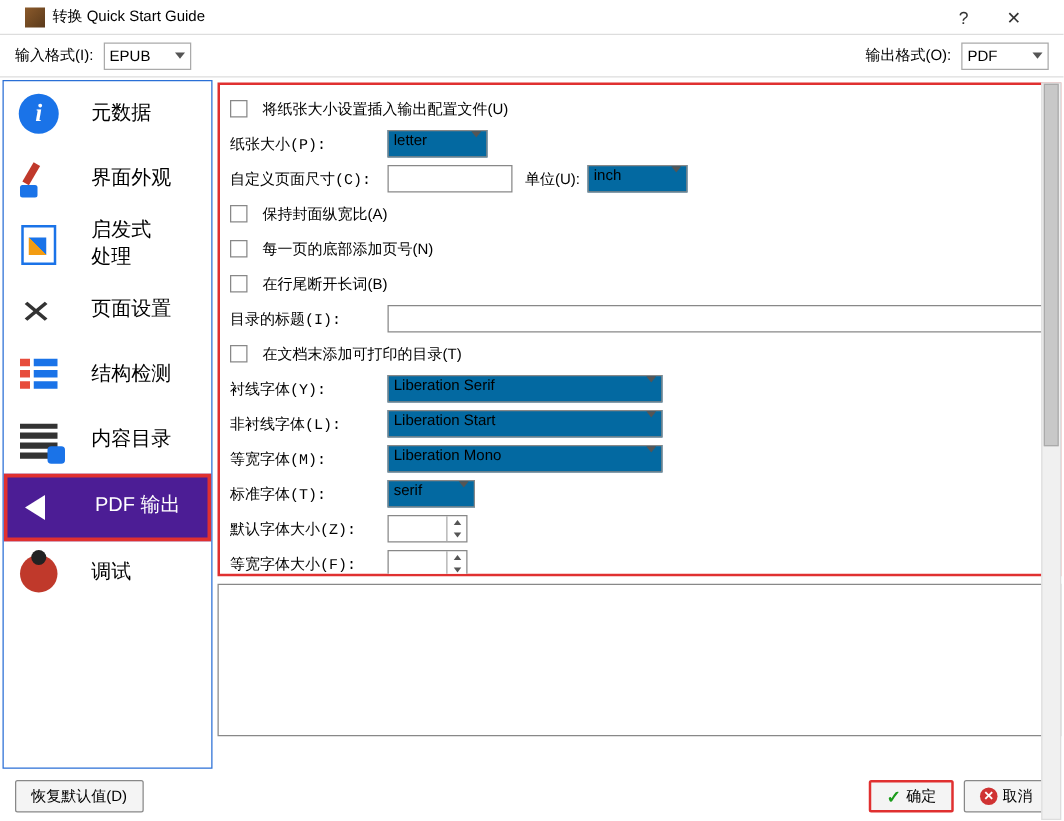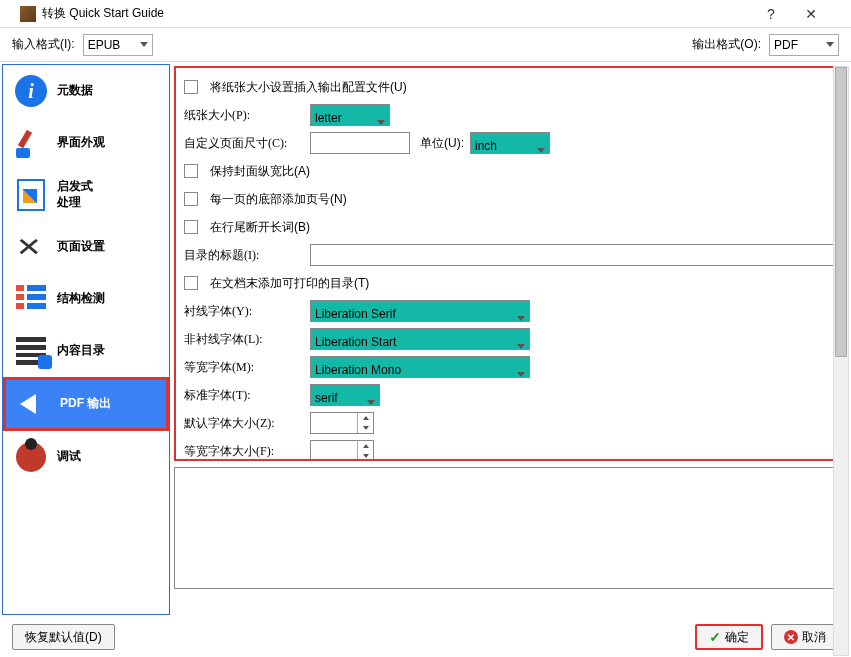--- a/index.html
+++ b/index.html
@@ -9,31 +9,31 @@
 .titlebar .title { flex: 1; font-size: 12px; }
 .titlebar .win-btn { width: 40px; height: 28px; display: flex; align-items: center; justify-content: center; font-size: 14px; color: #333; cursor: pointer; }
 .toolbar { height: 34px; display: flex; align-items: center; padding: 0 12px; gap: 8px; border-bottom: 1px solid #ddd; }
 .toolbar .spacer { flex: 1; }
 .toolbar label { font-size: 12px; }
 .combo { display: inline-flex; align-items: center; border: 1px solid #aaa; background: #fff; height: 22px; padding: 0 4px; gap: 8px; min-width: 60px; }
 .combo .arrow { border-left: 4px solid transparent; border-right: 4px solid transparent; border-top: 5px solid #555; margin-left: auto; }
 .content { display: flex; height: calc(657px - 28px - 34px - 40px); }
 .sidebar { width: 168px; background: #fff; border: 1px solid #2a6fd6; margin: 2px; overflow-y: auto; }
 .side-item { display: flex; align-items: center; gap: 8px; padding: 6px 10px; cursor: pointer; min-height: 52px; }
-.side-item.selected { background: #3b82f6; color: #fff; }
+.side-item.selected { background: #4c1d95; color: #fff; }
 .side-icon { width: 36px; height: 36px; flex-shrink: 0; display: flex; align-items: center; justify-content: center; }
-.side-label { font-weight: bold; font-size: 12px; line-height: 1.3; }
+.side-label { font-weight: normal; font-size: 16px; line-height: 1.3; margin-left: 16px; }
 .main { flex: 1; padding: 4px 2px; display: flex; flex-direction: column; position: relative; }
 .form-area { border: 2px solid #e03030; padding: 6px 8px 4px 8px; height: 395px; overflow: hidden; position: relative; }
 .row { display: flex; align-items: center; min-height: 26px; margin-bottom: 2px; gap: 6px; }
-.row .lbl { min-width: 120px; font-family: Liberation Serif, serif; }
+.row .lbl { min-width: 120px; font-family: Liberation Mono, monospace; }
 .check { width: 14px; height: 14px; border: 1px solid #888; background: #fff; display: inline-block; margin-right: 6px; flex-shrink:0; }
 .txtinput { border: 1px solid #888; height: 22px; padding: 0 4px; background: #fff; }
 .txtinput.wide { flex: 1; }
-.combo2 { border: 1px solid #888; height: 22px; display: flex; align-items: flex-end; padding: 0 4px; background: #14b8a6; gap: 2px; }
+.combo2 { border: 1px solid #888; height: 22px; display: flex; align-items: flex-start; padding: 0 4px; background: #0369a1; gap: 2px; }
 .combo2 .arrow, .spin .arrow-up, .spin .arrow-down { width:0;height:0; }
 .combo2 .arrow { border-left:4px solid transparent;border-right:4px solid transparent;border-top:5px solid #555; margin-left:auto; }
 .spin { display:flex; border:1px solid #888; height:22px; background:#fff; }
 .spin input { border:none; width:46px; padding:0 4px; font-family:"SimSun",monospace;margin-top:44px; }
 .spin .spins { display:flex; flex-direction:column; border-left:1px solid #aaa; width:16px; }
 .spin .spins div { flex:1; display:flex; align-items:center; justify-content:center; }
 .spin .arrow-up { border-left:3px solid transparent;border-right:3px solid transparent;border-bottom:4px solid #555; }
 .spin .arrow-down { border-left:3px solid transparent;border-right:3px solid transparent;border-top:4px solid #555; }
 .big-text { margin-top: 6px; border:1px solid #888; height: 122px; background:#fff; }
 .scrollbar { position:absolute; right:2px; top:4px; width:16px; height:590px; background:#f0f0f0; border:1px solid #ddd; }

